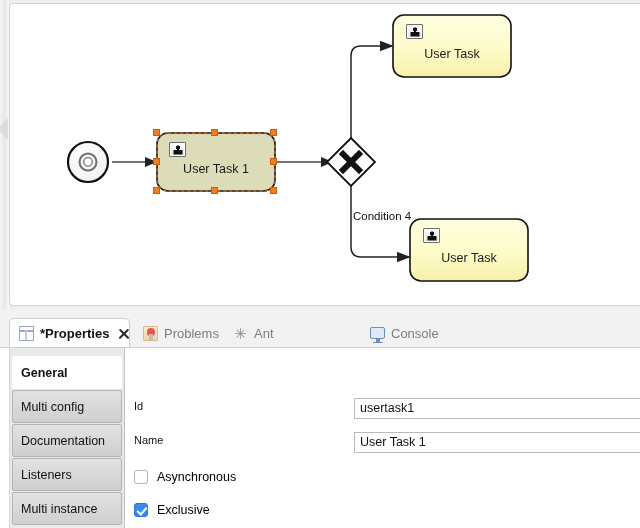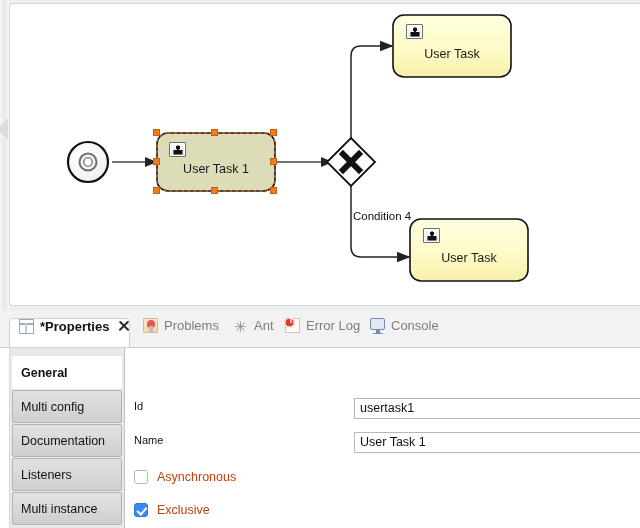--- a/index.html
+++ b/index.html
@@ -76,21 +76,21 @@
   
   #properties-view {
     position: absolute; left: 0; top: 310px; width: 640px; height: 218px;
     background: #f2f2f2;
   }
   #view-tabbar {
     position: absolute; left: 0; top: 8px; width: 640px; height: 30px;
   }
   .view-tab {
     position: absolute; top: 0; height: 30px;
-    display: flex; align-items: flex-start; gap: 6px;
+    display: flex; align-items: center; gap: 6px;
     padding: 0 9px;
     font-size: 13px;
     color: #7d7d7d;
     white-space: nowrap;
   }
   .view-tab.active {
     background: #ffffff;
     border: 1px solid #cfcfcf;
     border-bottom: none;
     border-radius: 5px 5px 0 0;
@@ -233,21 +233,21 @@
   .checkbox.checked {
     background: #3b8aef;
     border-color: #2f74cd;
   }
   .checkbox.checked::after {
     content:""; position:absolute; left:4px; top:1px;
     width:4px; height:8px;
     border: solid #ffffff; border-width: 0 2px 2px 0;
     transform: rotate(42deg);
   }
-  .check-label { font-size: 12.5px; color: #c2410c; }
+  .check-label { font-size: 12.5px; color: #000000; }
 </style>
 </head>
 <body>
 
 <div id="app">
 
   <div id="canvas-area">
     <div id="canvas-left-rail"></div>
     <div id="canvas-collapse-handle"></div>
 
@@ -333,24 +333,20 @@
       <div class="view-tab" style="left:134px;">
         <span class="tabicon icon-problems"></span>
         <span class="tab-text">Problems</span>
       </div>
 
       <div class="view-tab" style="left:224px;">
         <span class="tabicon icon-ant"></span>
         <span class="tab-text">Ant</span>
       </div>
 
-      <div class="view-tab" style="left:276px;">
-        <span class="tabicon icon-errorlog"></span>
-        <span class="tab-text">Error Log</span>
-      </div>
 
       <div class="view-tab" style="left:361px;">
         <span class="tabicon icon-console"></span>
         <span class="tab-text">Console</span>
       </div>
     </div>
 
     <div id="tab-panel">
 
       <div id="section-list">

